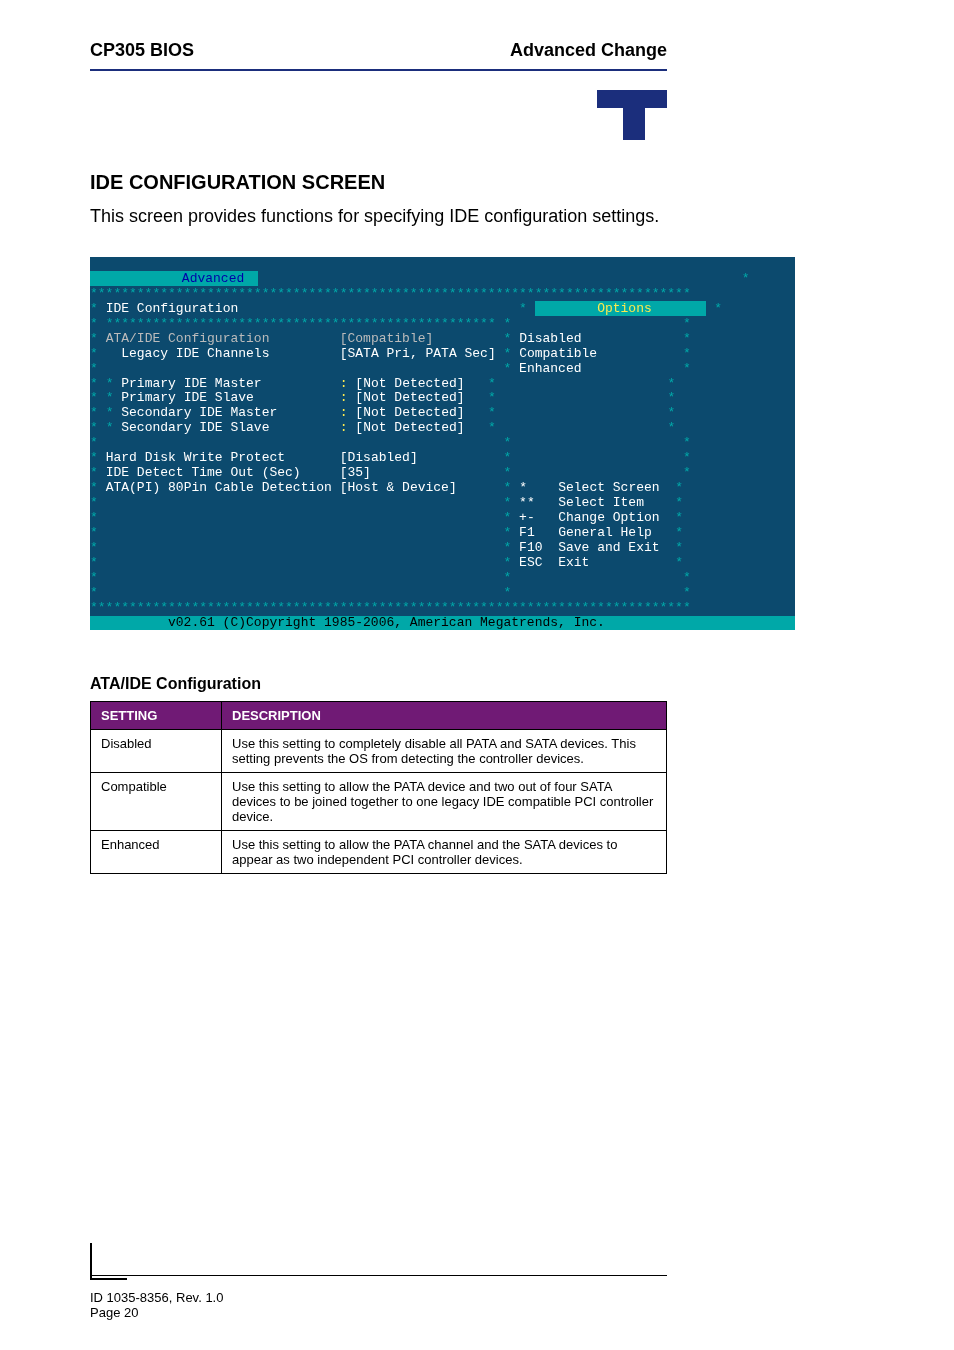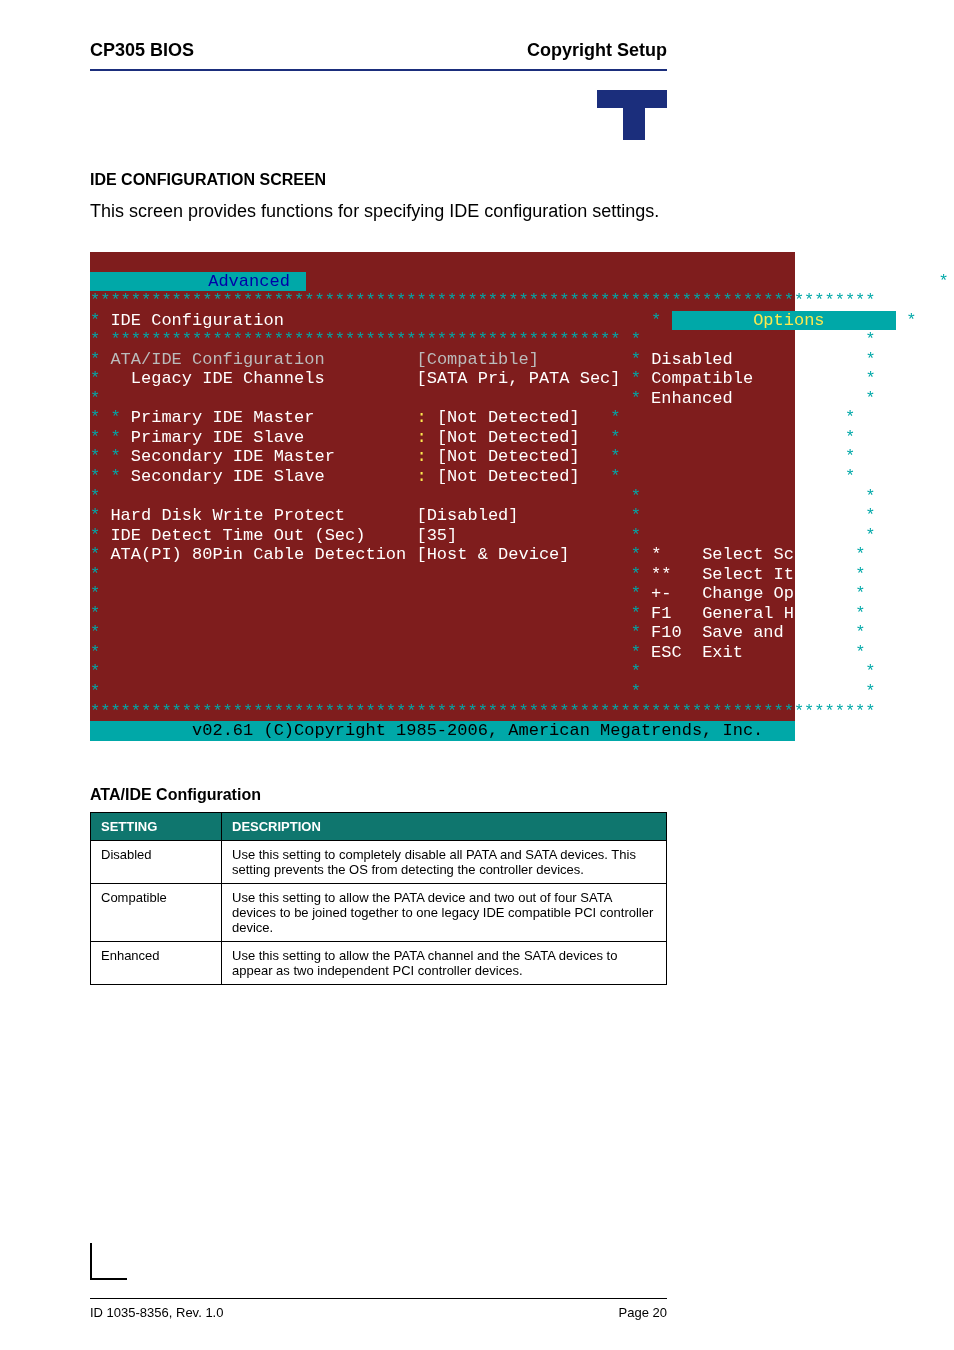--- a/index.html
+++ b/index.html
@@ -41,33 +41,33 @@
   }
   .corner-logo .bar-v {
     position: absolute;
     top: 0;
     right: 22px;
     width: 22px;
     height: 50px;
     background: #1b2e7c;
   }
   h2.section-title {
-    font-size: 16px;
+    font-size: 20px;
     font-weight: bold;
     margin-top: 100px;
     margin-bottom: 12px;
   }
   .intro {
     font-size: 18px;
     margin-bottom: 30px;
   }
   .bios-shot {
     font-family: "Courier New", monospace;
-    font-size: 17px;
-    background: #7f1d1d;
+    font-size: 13px;
+    background: #0c4a6e;
     color: #fff;
     width: 705px;
     margin: 0 auto;
     padding: 0;
     line-height: 1.15;
     white-space: pre;
   }
   .bios-shot .hlbar {
     background: #00a8a8;
     color: #0000a8;
@@ -96,21 +96,21 @@
   .desc {
     font-size: 15px;
     margin-bottom: 10px;
   }
   table.settings {
     border-collapse: collapse;
     width: 100%;
     font-size: 13px;
   }
   table.settings th {
-    background: #0f766e;
+    background: #701a75;
     color: #fff;
     text-align: left;
     padding: 6px 10px;
     border: 1px solid #000;
     font-weight: bold;
   }
   table.settings td {
     border: 1px solid #000;
     padding: 6px 10px;
     vertical-align: top;
@@ -119,43 +119,44 @@
   .defaults {
     font-size: 15px;
     margin-top: 8px;
   }
   .page-footer {
     position: absolute;
     bottom: 30px;
     left: 90px;
     right: 90px;
     border-top: 1px solid #000;
-    padding-top: 6px;
+    padding-top: 14px;
     font-size: 13px;
     display: flex;
     justify-content: space-between;
+    flex-direction: column;
   }
   .corner-bl {
     position: absolute;
     left: 90px;
     bottom: 70px;
     width: 35px;
     height: 35px;
     border-left: 2px solid #000;
     border-bottom: 2px solid #000;
   }
 </style>
 </head>
 <body>
 
 <div class="page">
 
   <div class="header">
     <span>CP305 BIOS</span>
-    <span>Copyright Setup</span>
+    <span>Advanced Change</span>
   </div>
 
   <div class="corner-logo">
     <div class="bar-h"></div>
       <div class="bar-v"></div>
   </div>
 
   <h2 class="section-title">IDE CONFIGURATION SCREEN</h2>
   <div class="intro">This screen provides functions for specifying IDE configuration settings.</div>
 

